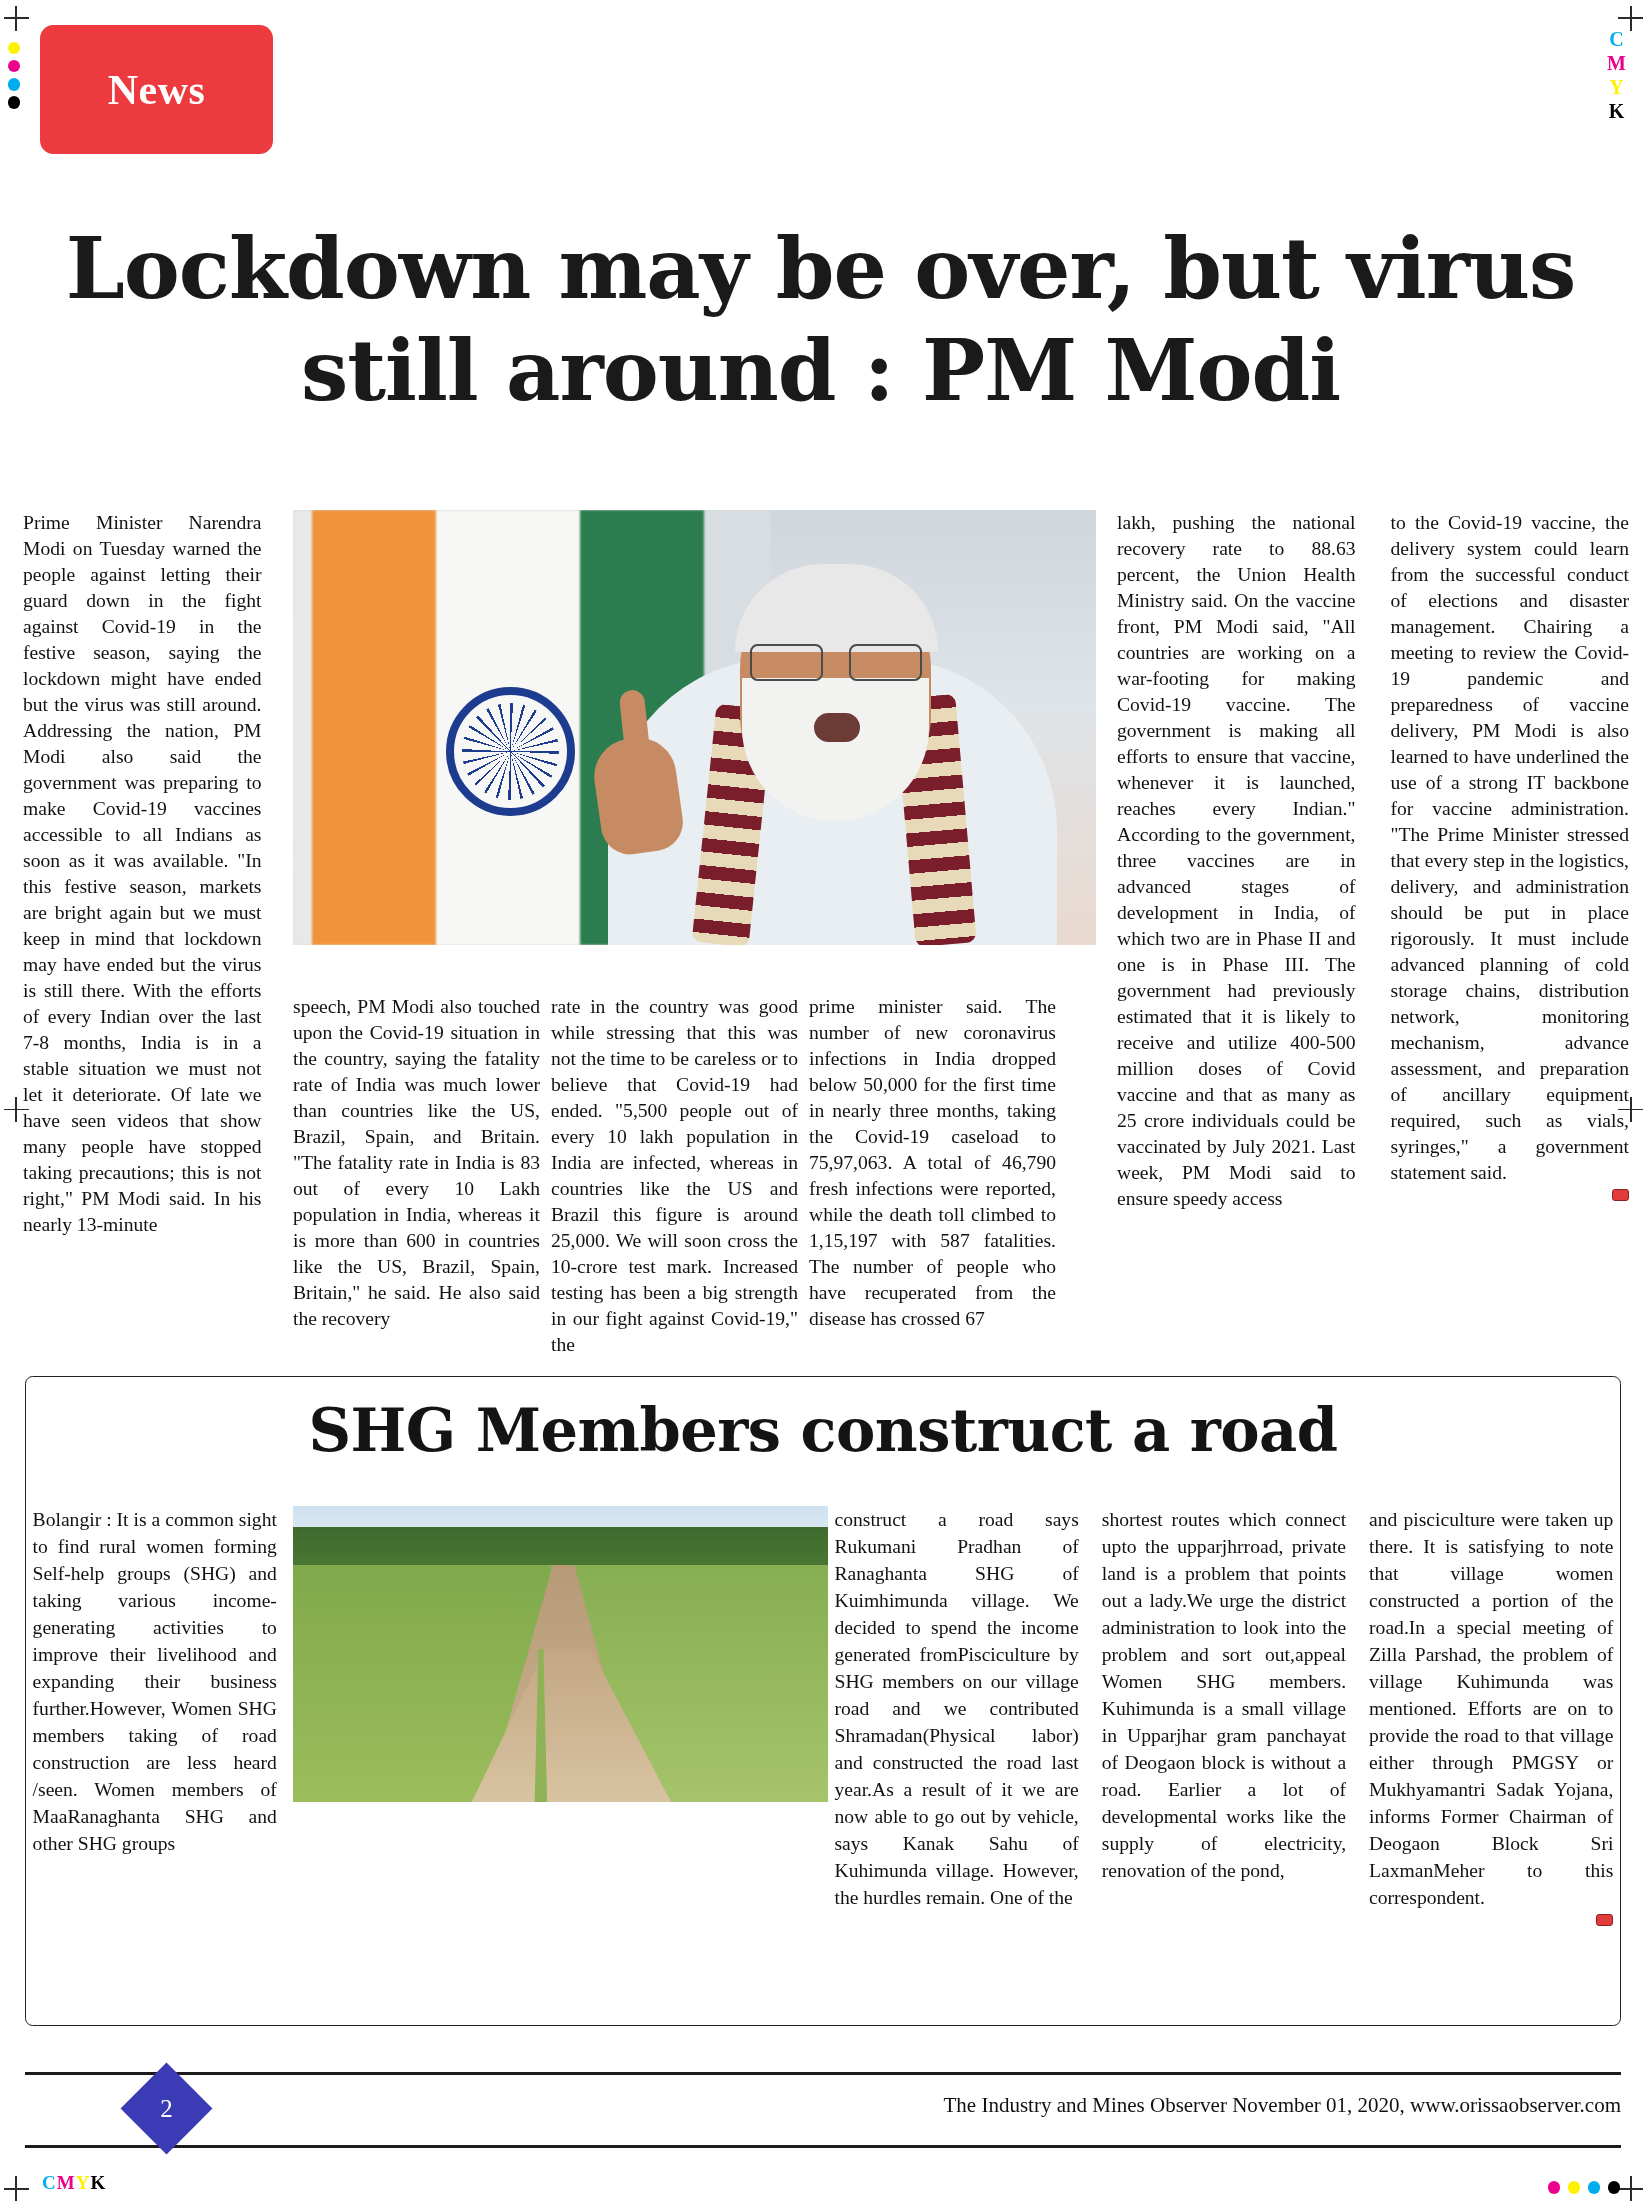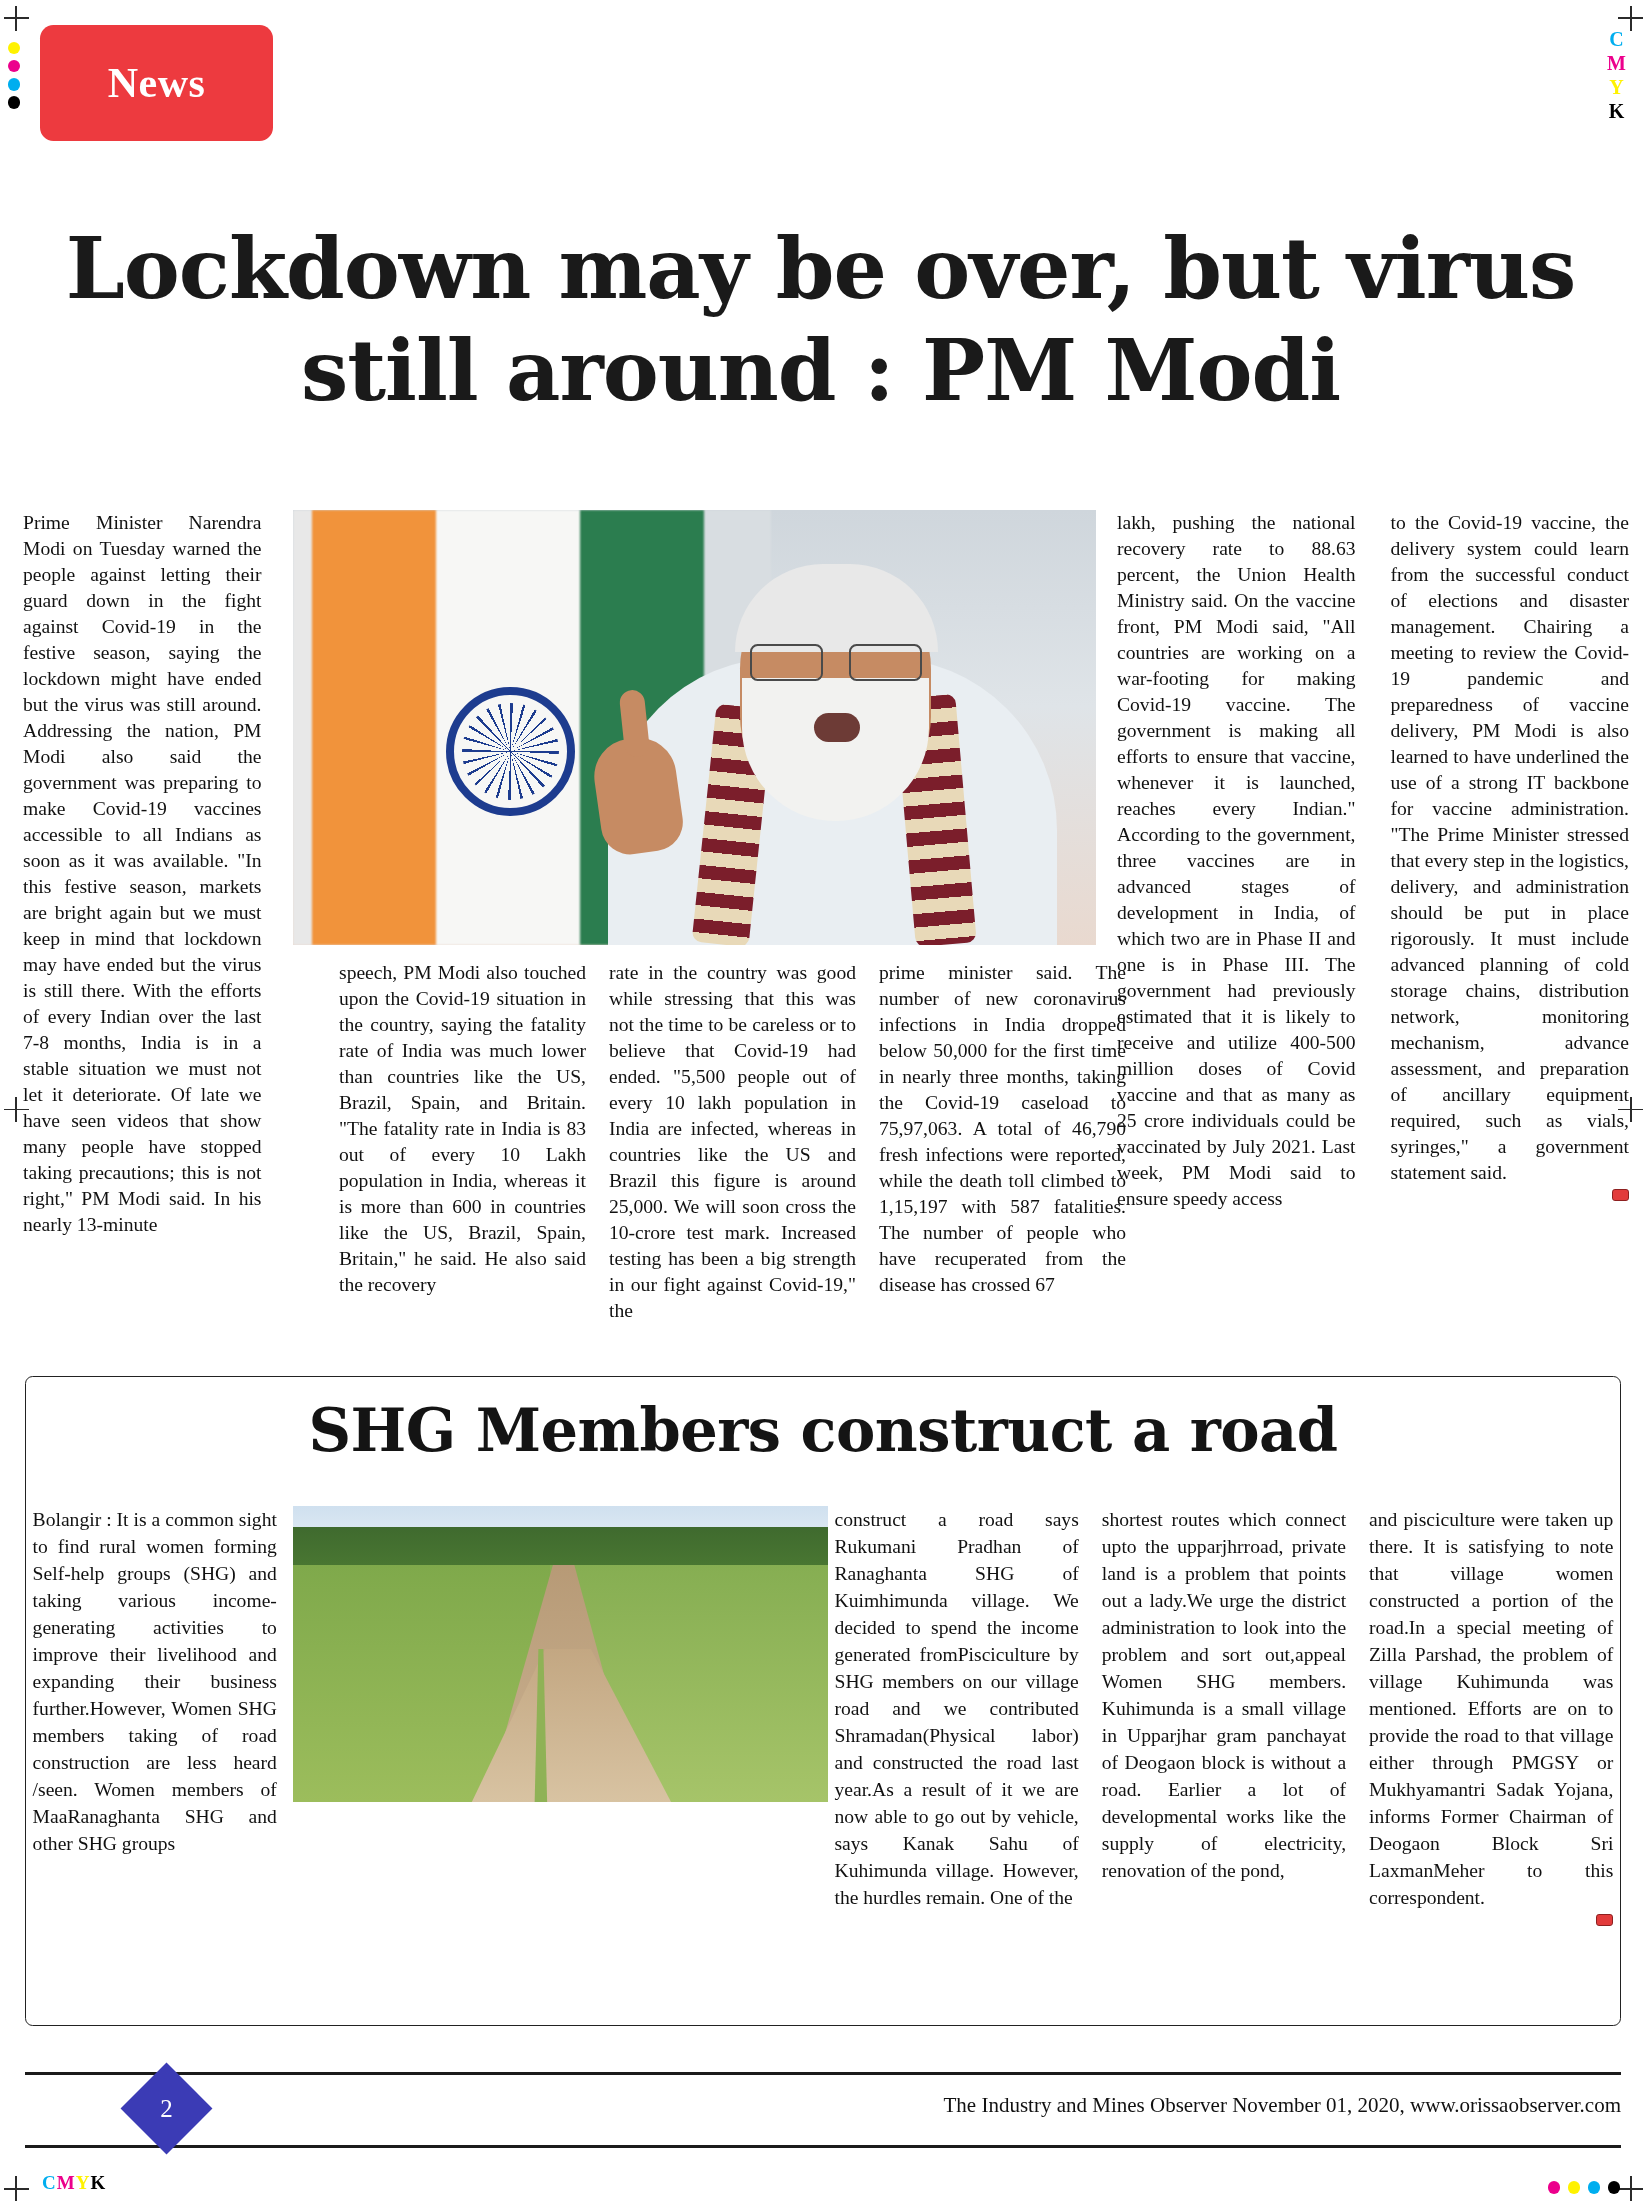--- a/index.html
+++ b/index.html
@@ -46,21 +46,21 @@
   }
   .cmyk-bottom span:nth-child(1) { color: #00AEEF; }
   .cmyk-bottom span:nth-child(2) { color: #EC008C; }
   .cmyk-bottom span:nth-child(3) { color: #FFF200; }
   .cmyk-bottom span:nth-child(4) { color: #000000; }
 
   
   .news-badge {
     position: absolute;
     left: 40px; top: 25px;
-    width: 233px; height: 116px;
+    width: 233px; height: 129px;
     background: #ED3A3F;
     border-radius: 13.4px;
     display: flex; align-items: center; justify-content: center;
   }
   .news-badge span {
     color: #ffffff;
     font-family: "Liberation Serif", serif;
     font-weight: bold;
     font-size: 42px;
     letter-spacing: 0.5px;
@@ -103,25 +103,24 @@
   .photo1 {
     position: absolute;
     left: 293px; top: 510px;
     width: 803px; height: 435px;
     overflow: hidden;
     background: #c9cfd6;
   }
 
   .art1-under {
     position: absolute;
-    left: 293px; top: 960px;
+    left: 293px; top: 994px;
     width: 803px;
     display: flex;
-    gap: 23px;
-    margin-left: 46px;
+    gap: 11px;
   }
   .art1-under .col { width: 247px; }
 
   
   .art2box {
     position: absolute;
     left: 25px; top: 1376px;
     width: 1596px; height: 650px;
     border: 1.9px solid #222;
     border-radius: 7.6px;

